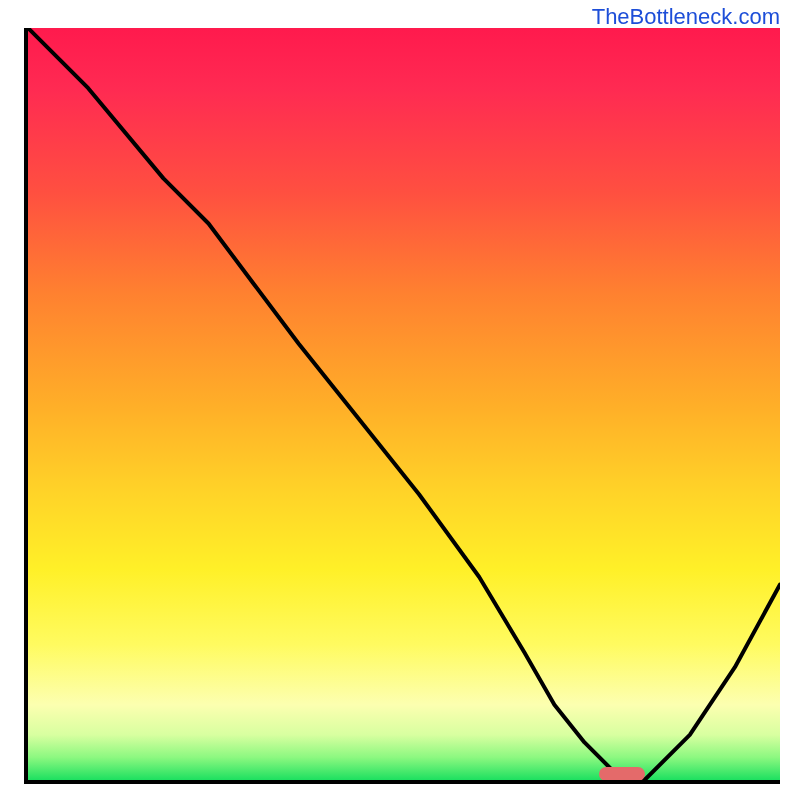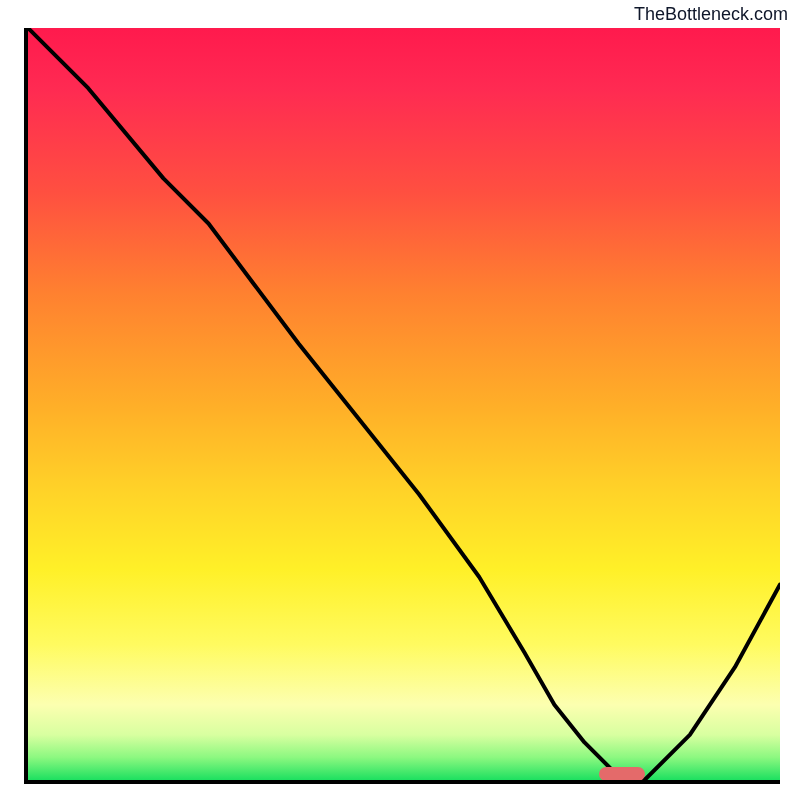--- a/index.html
+++ b/index.html
@@ -7,23 +7,23 @@
     padding: 0;
     width: 800px;
     height: 800px;
     background: #ffffff;
     font-family: Arial, Helvetica, sans-serif;
     position: relative;
   }
   .watermark {
     position: absolute;
     top: 4px;
-    right: 12px;
-    color: #0f172a;
-    font-size: 18px;
+    right: 20px;
+    color: #1d4ed8;
+    font-size: 22px;
     font-weight: 500;
   }
   .plot-area {
     position: absolute;
     left: 24px;
     top: 28px;
     width: 752px;
     height: 752px;
     border-left: 4px solid #000;
     border-bottom: 4px solid #000;

